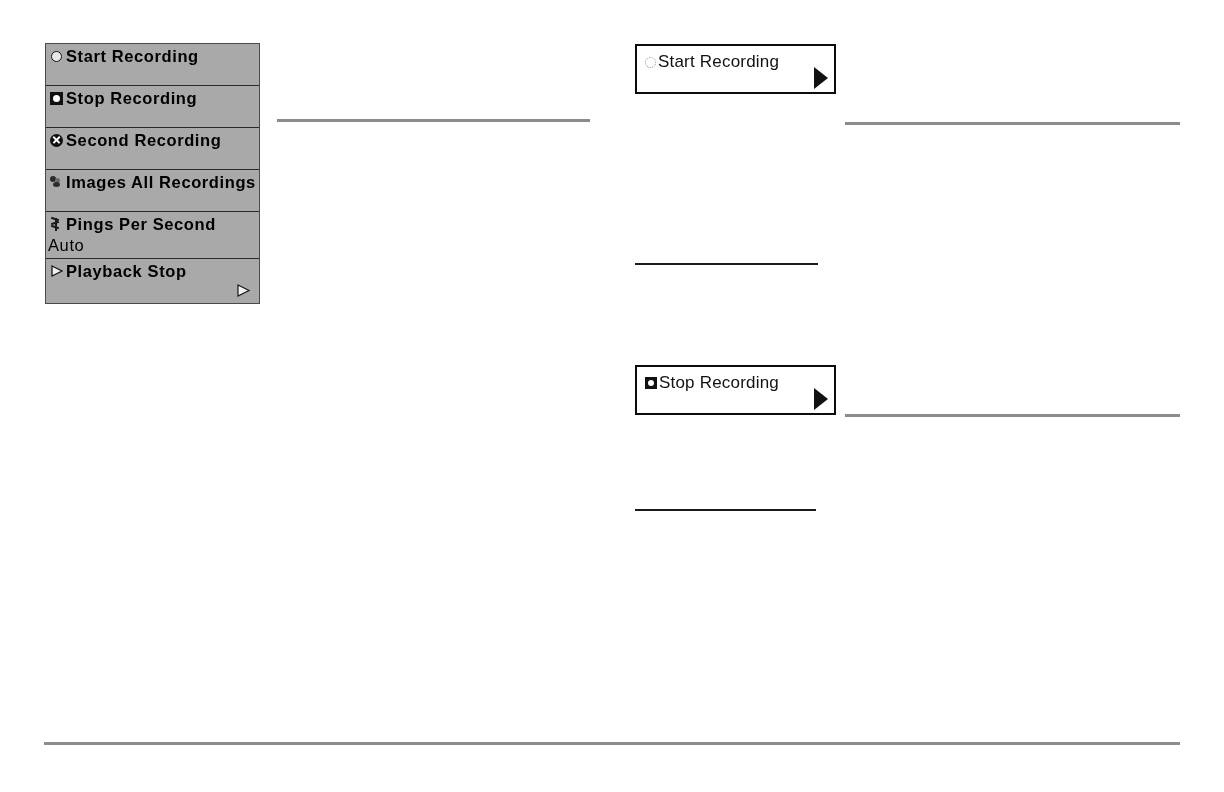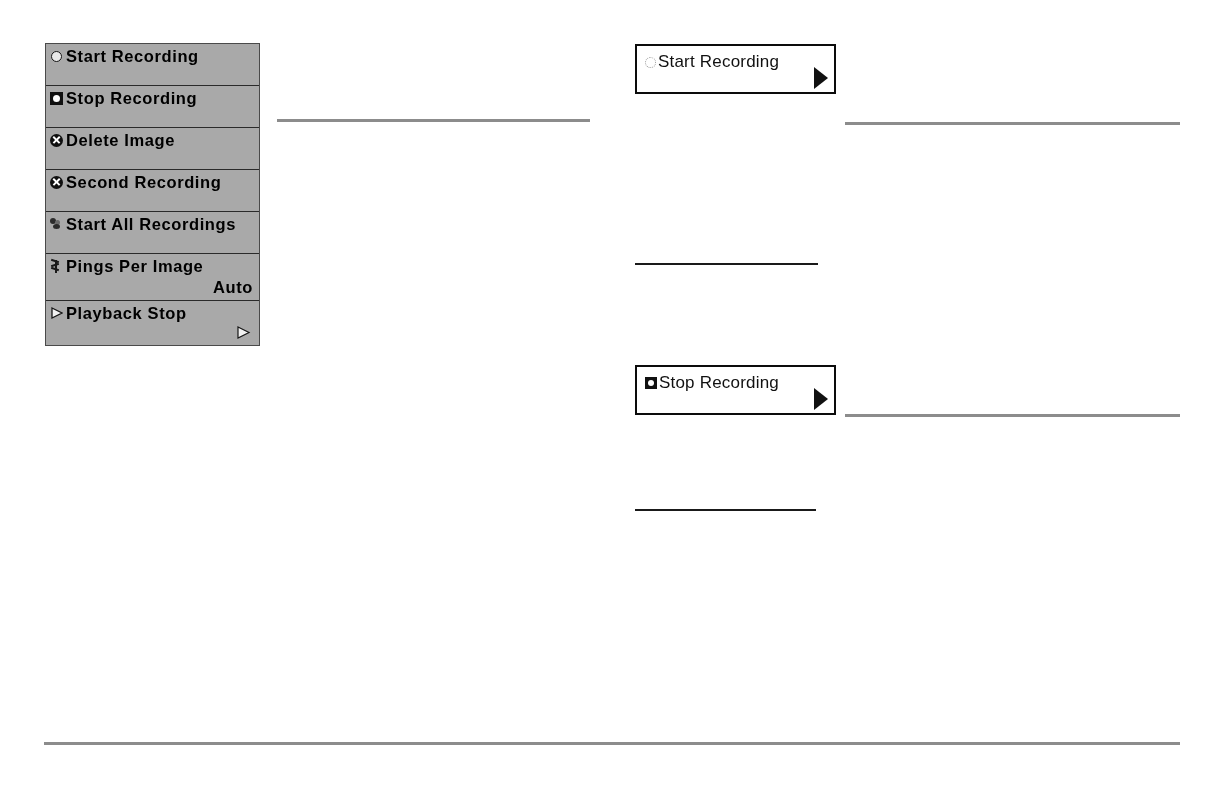--- a/index.html
+++ b/index.html
@@ -46,24 +46,24 @@
   .row-label {
     font-size: 16.5px;
     font-weight: bold;
     color: #000000;
     letter-spacing: 0.6px;
     white-space: nowrap;
     line-height: 20px;
   }
   .row-value {
     font-size: 16.5px;
-    font-weight: bold;
+    font-weight: normal;
     color: #000000;
     letter-spacing: 0.6px;
-    text-align: right;
+    text-align: left;
     line-height: 18px;
     padding-right: 2px;
   }
   .row-value-arrow {
     text-align: right;
     padding-right: 4px;
     height: 16px;
   }
 
   
@@ -248,63 +248,55 @@
 
   <div class="menu-row tall">
     <div class="row-main">
       <span class="icon-slot">
         <span class="ico-stop-square"></span>
       </span>
       <span class="row-label">Stop Recording</span>
     </div>
   </div>
 
-  <div class="menu-row tall">
-    <div class="row-main">
-      <span class="icon-slot">
-        <span class="ico-delete"></span>
-      </span>
-      <span class="row-label">Delete Image</span>
-    </div>
-  </div>
 
 
   <div class="menu-row tall">
     <div class="row-main">
       <span class="icon-slot">
         <span class="ico-delete"></span>
       </span>
       <span class="row-label">Second Recording</span>
     </div>
   </div>
 
   <div class="menu-row tall">
     <div class="row-main">
       <span class="icon-slot">
         <span class="ico-delete-all">
             <span class="a"></span>
             <span class="b"></span>
             <span class="c"></span>
           </span>
       </span>
-      <span class="row-label">Start All Recordings</span>
+      <span class="row-label">Images All Recordings</span>
     </div>
   </div>
 
   <div class="menu-row tall">
     <div class="row-main">
       <span class="icon-slot">
         <span class="ico-pings">
             <span class="stem"></span>
             <span class="p1"></span>
             <span class="p2"></span>
             <span class="p3"></span>
           </span>
       </span>
-      <span class="row-label">Pings Per Image</span>
+      <span class="row-label">Pings Per Second</span>
     </div>
     <div class="row-value">Auto</div>
   </div>
 
   <div class="menu-row tall">
     <div class="row-main">
       <span class="icon-slot">
         <span class="tri-outline-wrap">
           <svg width="13" height="14" viewBox="0 0 13 14" aria-hidden="true">
             <polygon points="2,2 12,7 2,12" fill="#f2f2f2" stroke="#161616" stroke-width="1.3"></polygon>

